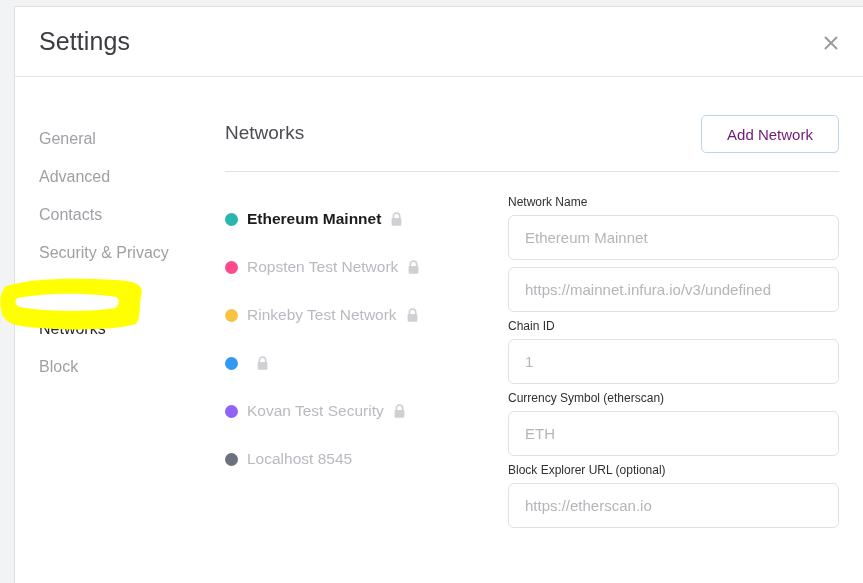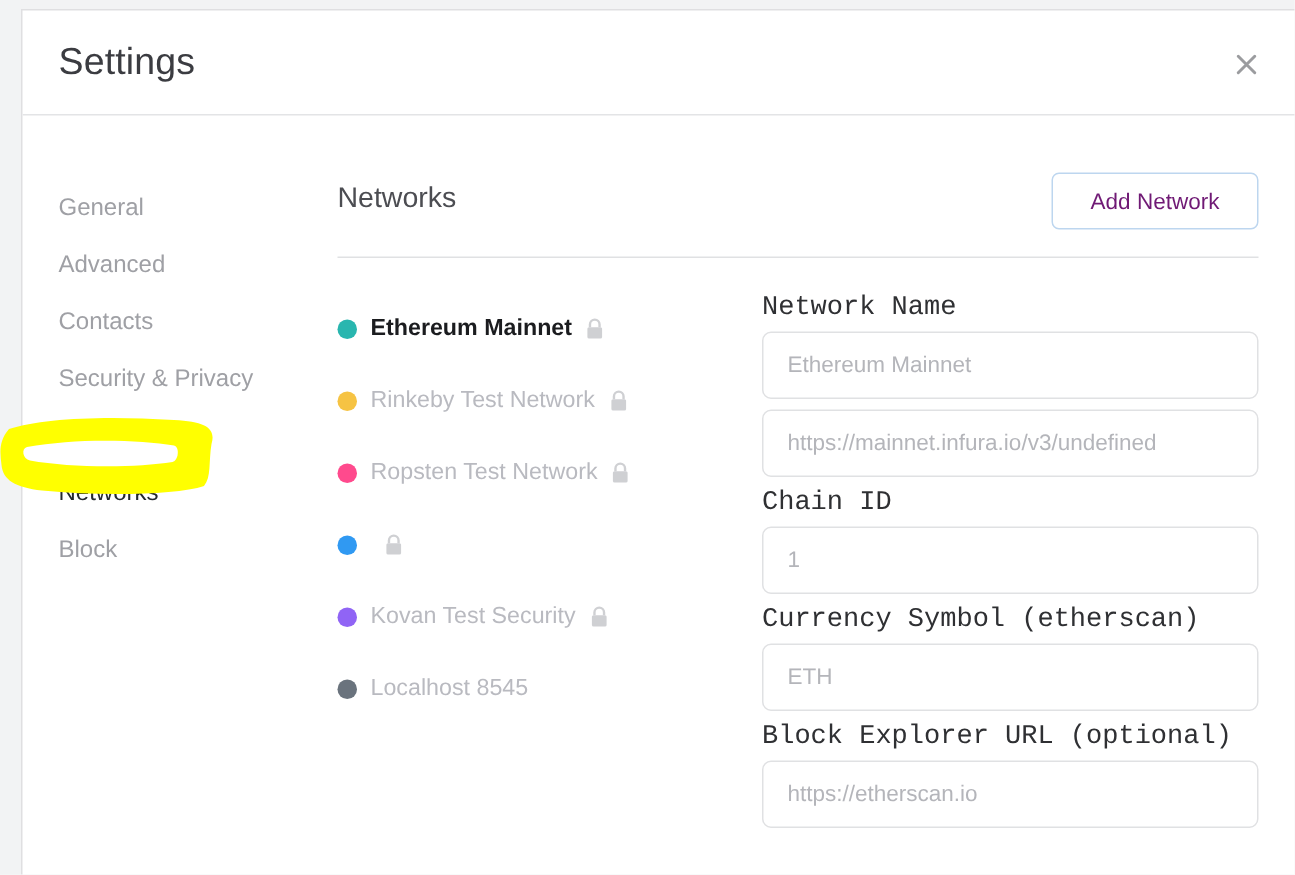--- a/index.html
+++ b/index.html
@@ -146,25 +146,24 @@
   }
   .lock {
     margin-left: 9px;
     display: inline-flex;
     align-items: center;
   }
 
   
   .form { flex: 1 1 auto; padding-right: 25px; }
   .field-label {
-    font-size: 18px;
+    font-size: 12px;
     color: #2f3033;
     margin-bottom: 6px;
     display: block;
-    font-family: Liberation Mono, monospace;
   }
   .field-input {
     display: block;
     width: 100%;
     height: 45px;
     border: 1px solid #e0e1e3;
     border-radius: 6px;
     background: #fff;
     padding: 0 16px;
     font-size: 15px;
@@ -227,32 +226,32 @@
                 <span class="dot" style="background: rgb(41, 182, 175);"></span>
                 <span class="net-label">Ethereum Mainnet</span>
                 <span class="lock">
                   <svg width="13" height="15" viewBox="0 0 13 15">
                     <path d="M3.3 6.2 V4.3 a3.2 3.2 0 0 1 6.4 0 V6.2" fill="none" stroke="#cfd0d3" stroke-width="1.6"></path>
                     <rect x="1.6" y="6.1" width="9.8" height="7.6" rx="1.1" fill="#cfd0d3"></rect>
                   </svg>
                 </span>
               </div>
               <div class="net-row">
+                <span class="dot" style="background: rgb(255, 74, 141);"></span>
+                <span class="net-label">Ropsten Test Network</span>
+                <span class="lock">
+                  <svg width="13" height="15" viewBox="0 0 13 15">
+                    <path d="M3.3 6.2 V4.3 a3.2 3.2 0 0 1 6.4 0 V6.2" fill="none" stroke="#cfd0d3" stroke-width="1.6"></path>
+                    <rect x="1.6" y="6.1" width="9.8" height="7.6" rx="1.1" fill="#cfd0d3"></rect>
+                  </svg>
+                </span>
+              </div>
+              <div class="net-row">
                 <span class="dot" style="background: rgb(246, 195, 67);"></span>
                 <span class="net-label">Rinkeby Test Network</span>
-                <span class="lock">
-                  <svg width="13" height="15" viewBox="0 0 13 15">
-                    <path d="M3.3 6.2 V4.3 a3.2 3.2 0 0 1 6.4 0 V6.2" fill="none" stroke="#cfd0d3" stroke-width="1.6"></path>
-                    <rect x="1.6" y="6.1" width="9.8" height="7.6" rx="1.1" fill="#cfd0d3"></rect>
-                  </svg>
-                </span>
-              </div>
-              <div class="net-row">
-                <span class="dot" style="background: rgb(255, 74, 141);"></span>
-                <span class="net-label">Ropsten Test Network</span>
                 <span class="lock">
                   <svg width="13" height="15" viewBox="0 0 13 15">
                     <path d="M3.3 6.2 V4.3 a3.2 3.2 0 0 1 6.4 0 V6.2" fill="none" stroke="#cfd0d3" stroke-width="1.6"></path>
                     <rect x="1.6" y="6.1" width="9.8" height="7.6" rx="1.1" fill="#cfd0d3"></rect>
                   </svg>
                 </span>
               </div>
               <div class="net-row">
                 <span class="dot" style="background: rgb(48, 153, 242);"></span>
                 <span class="lock">

